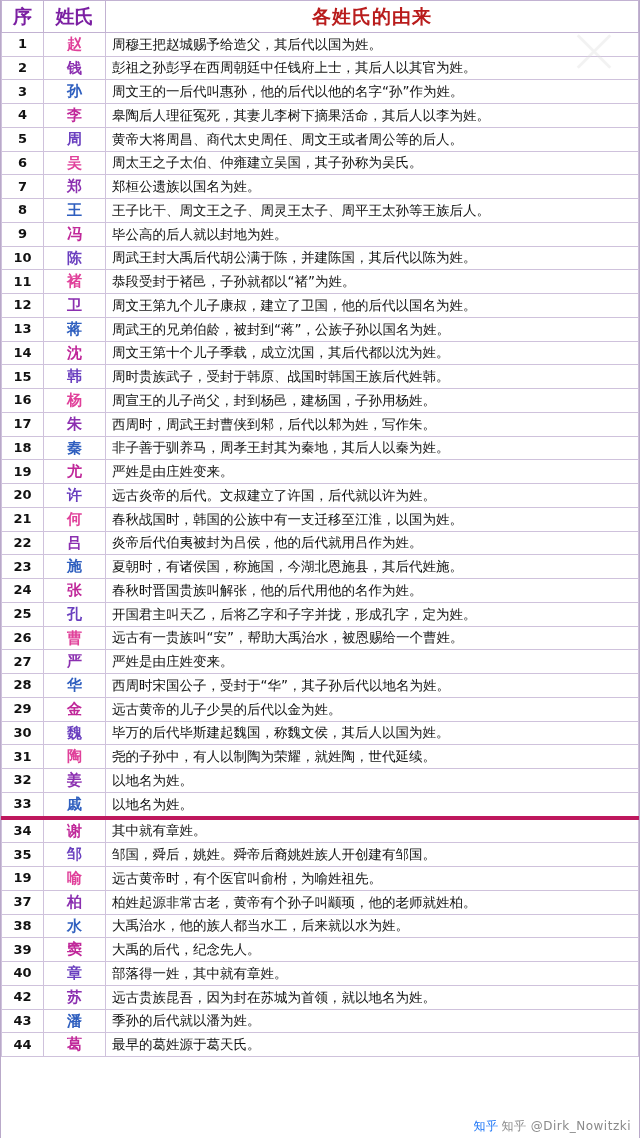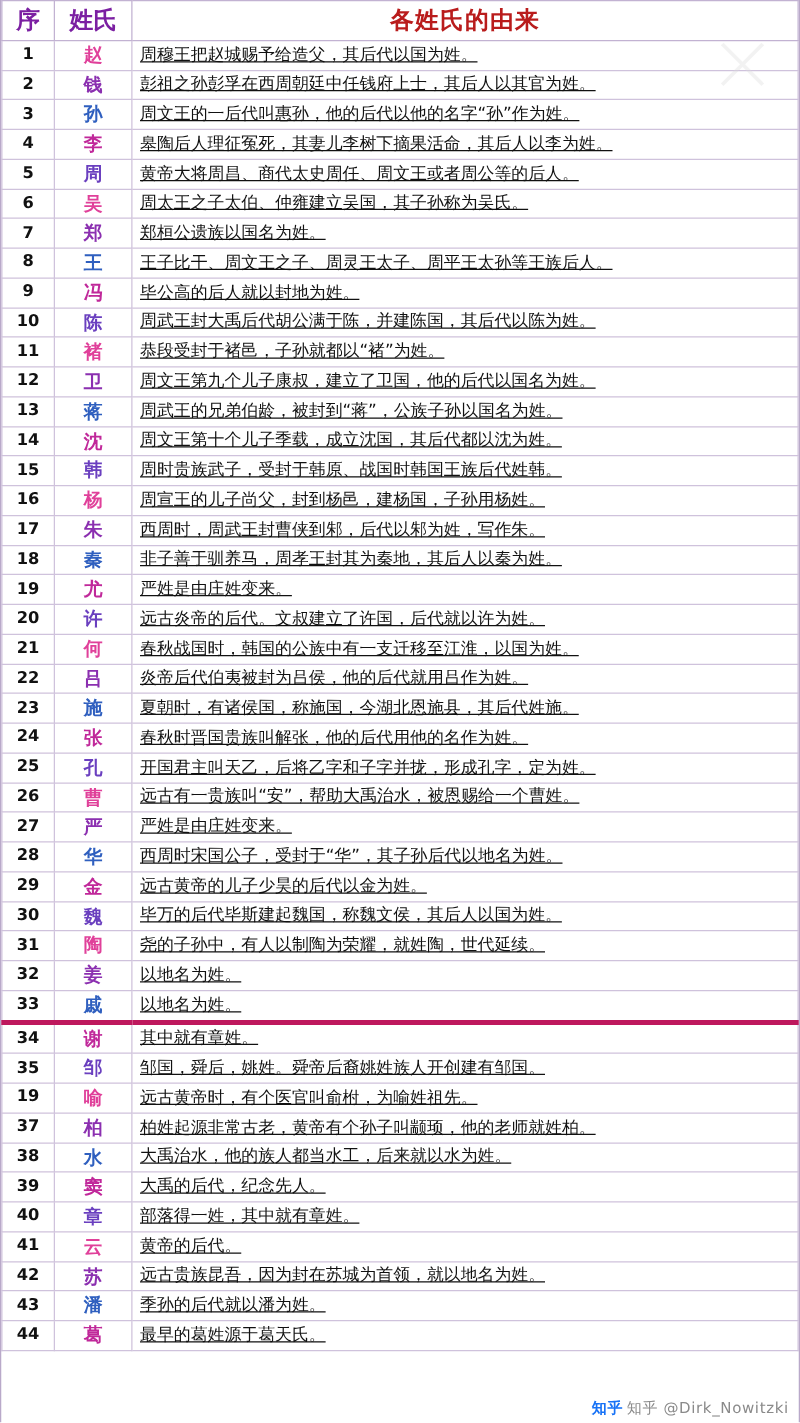--- a/index.html
+++ b/index.html
@@ -64,21 +64,20 @@
   td.name {
     text-align: center;
     font-weight: bold;
     font-size: 15px;
   }
   td.origin {
     text-align: left;
     color: #111111;
     padding-left: 6px;
     font-size: 13.5px;
-    text-decoration: underline;
   }
   
   .n-pink { color: #e0409a; }
   .n-purple { color: #8b2fb0; }
   .n-blue { color: #2f5fbf; }
   .n-magenta { color: #c0289a; }
   .n-violet { color: #6a3fbf; }
 
   
   tr.sep td {
@@ -111,21 +110,21 @@
     position: absolute;
     right: 8px;
     bottom: 3px;
     font-size: 12px;
     color: #8a8a8a;
     letter-spacing: .5px;
     white-space: nowrap;
   }
   .footer-credit .zhihu-logo {
     color: #1772f6;
-    font-weight: bold;
+    font-weight: normal;
     margin-right: 3px;
   }
 </style>
 </head>
 <body>
 
 <div class="sheet">
 
   <table class="surname-table">
     <colgroup>
@@ -335,25 +334,20 @@
           <td class="seq">39</td>
           <td class="name n-magenta">窦</td>
           <td class="origin">大禹的后代，纪念先人。</td>
         </tr>
         <tr>
           <td class="seq">40</td>
           <td class="name n-violet">章</td>
           <td class="origin">部落得一姓，其中就有章姓。</td>
         </tr>
         <tr>
-          <td class="seq">41</td>
-          <td class="name n-pink">云</td>
-          <td class="origin">黄帝的后代。</td>
-        </tr>
-        <tr>
           <td class="seq">42</td>
           <td class="name n-purple">苏</td>
           <td class="origin">远古贵族昆吾，因为封在苏城为首领，就以地名为姓。</td>
         </tr>
         <tr>
           <td class="seq">43</td>
           <td class="name n-blue">潘</td>
           <td class="origin">季孙的后代就以潘为姓。</td>
         </tr>
         <tr>

